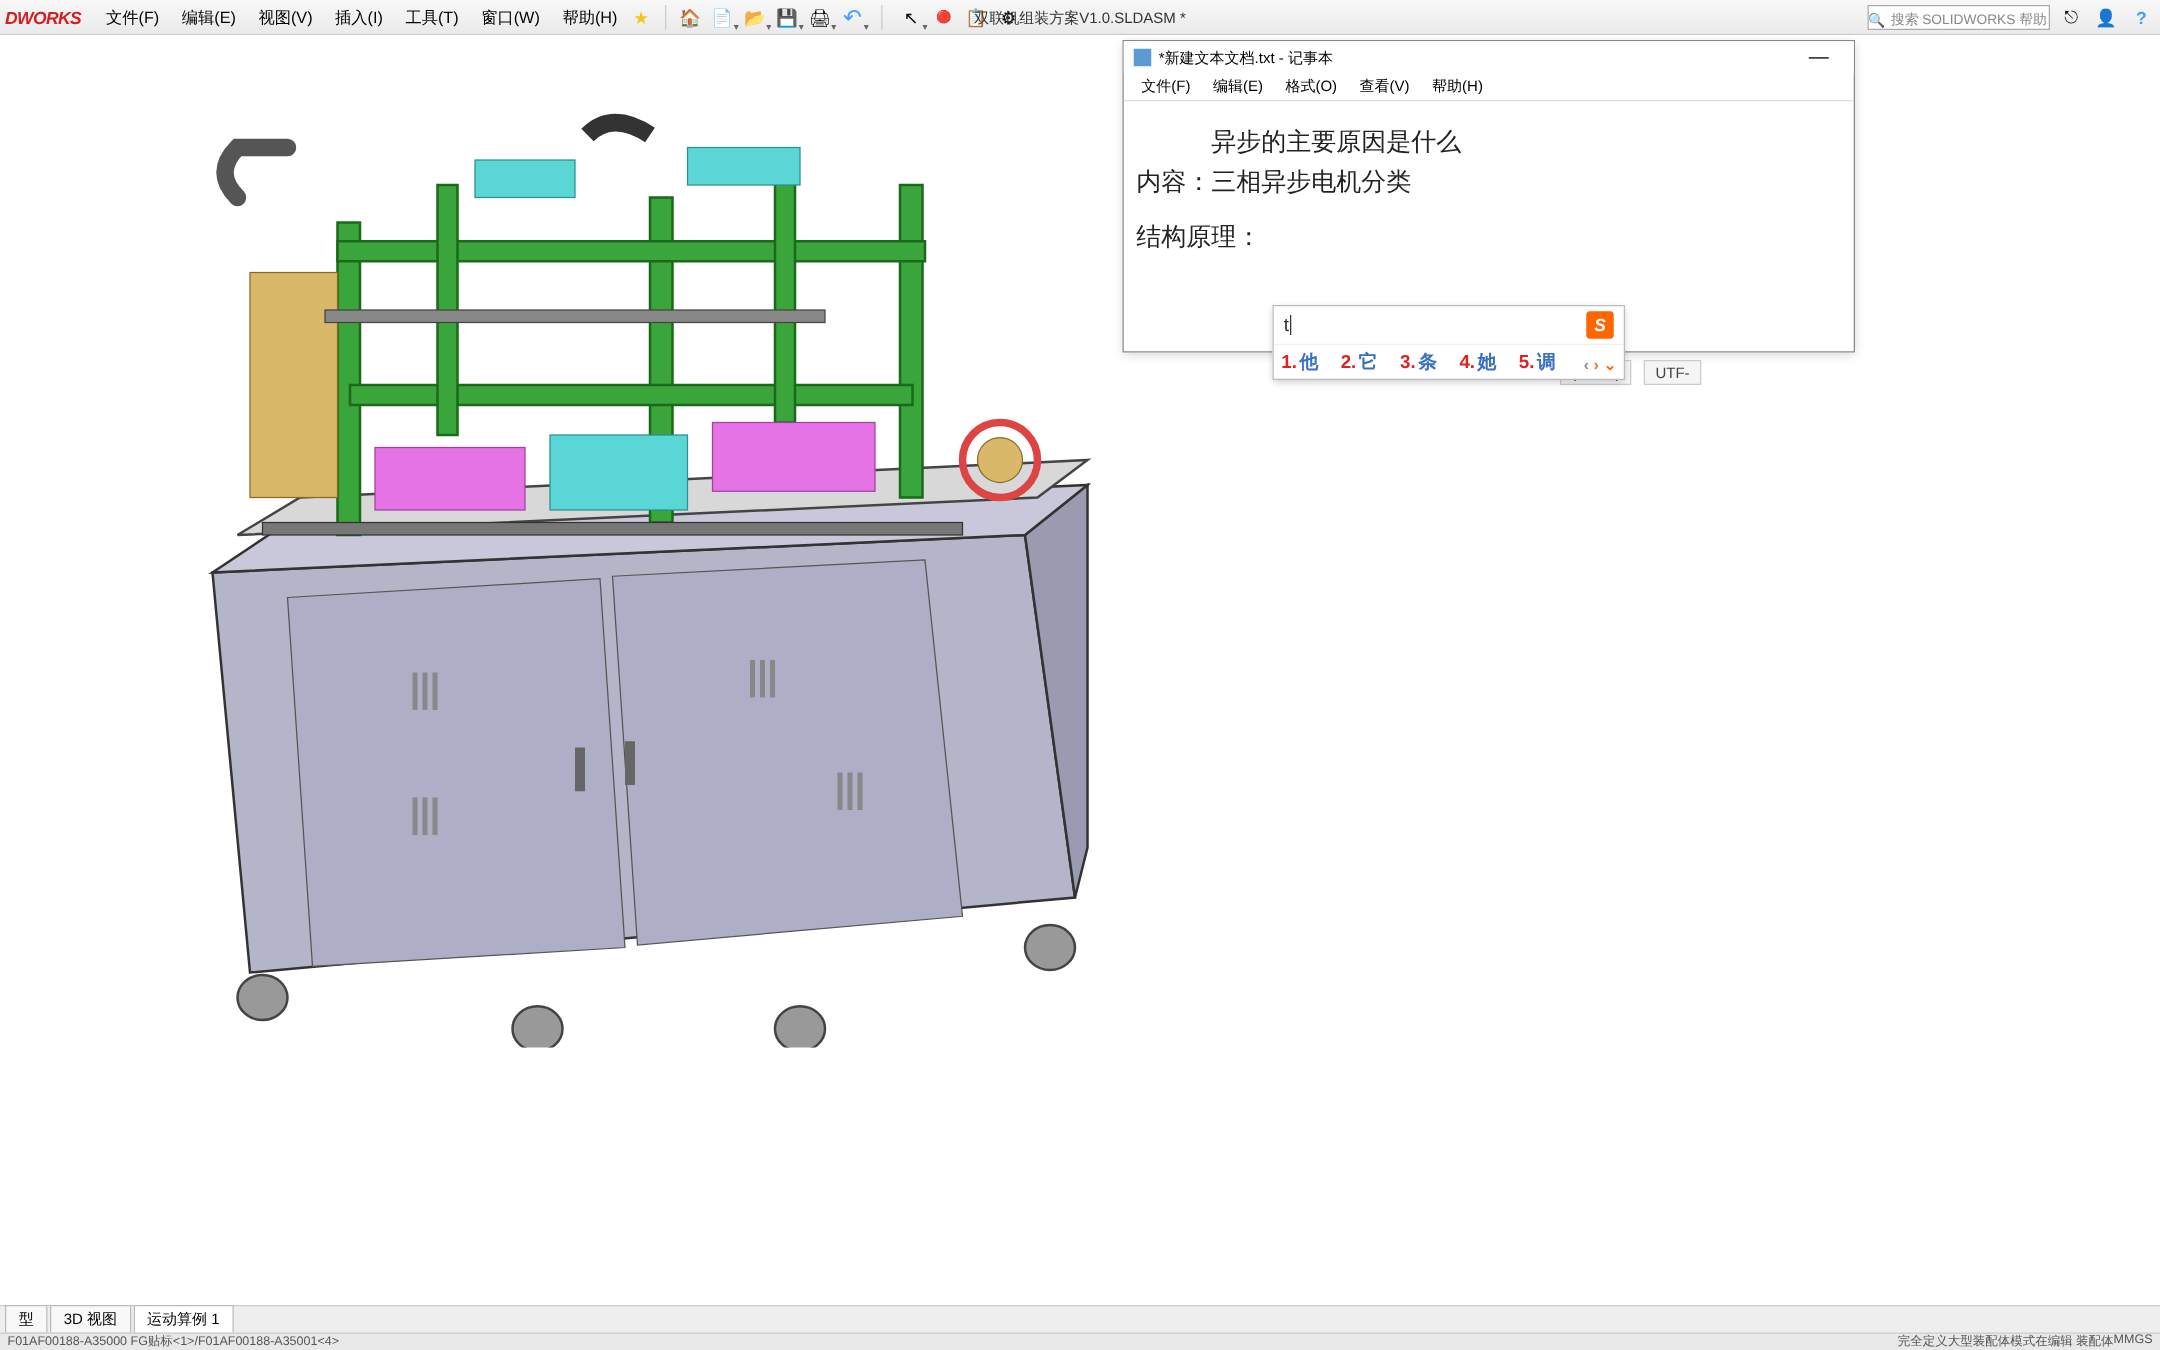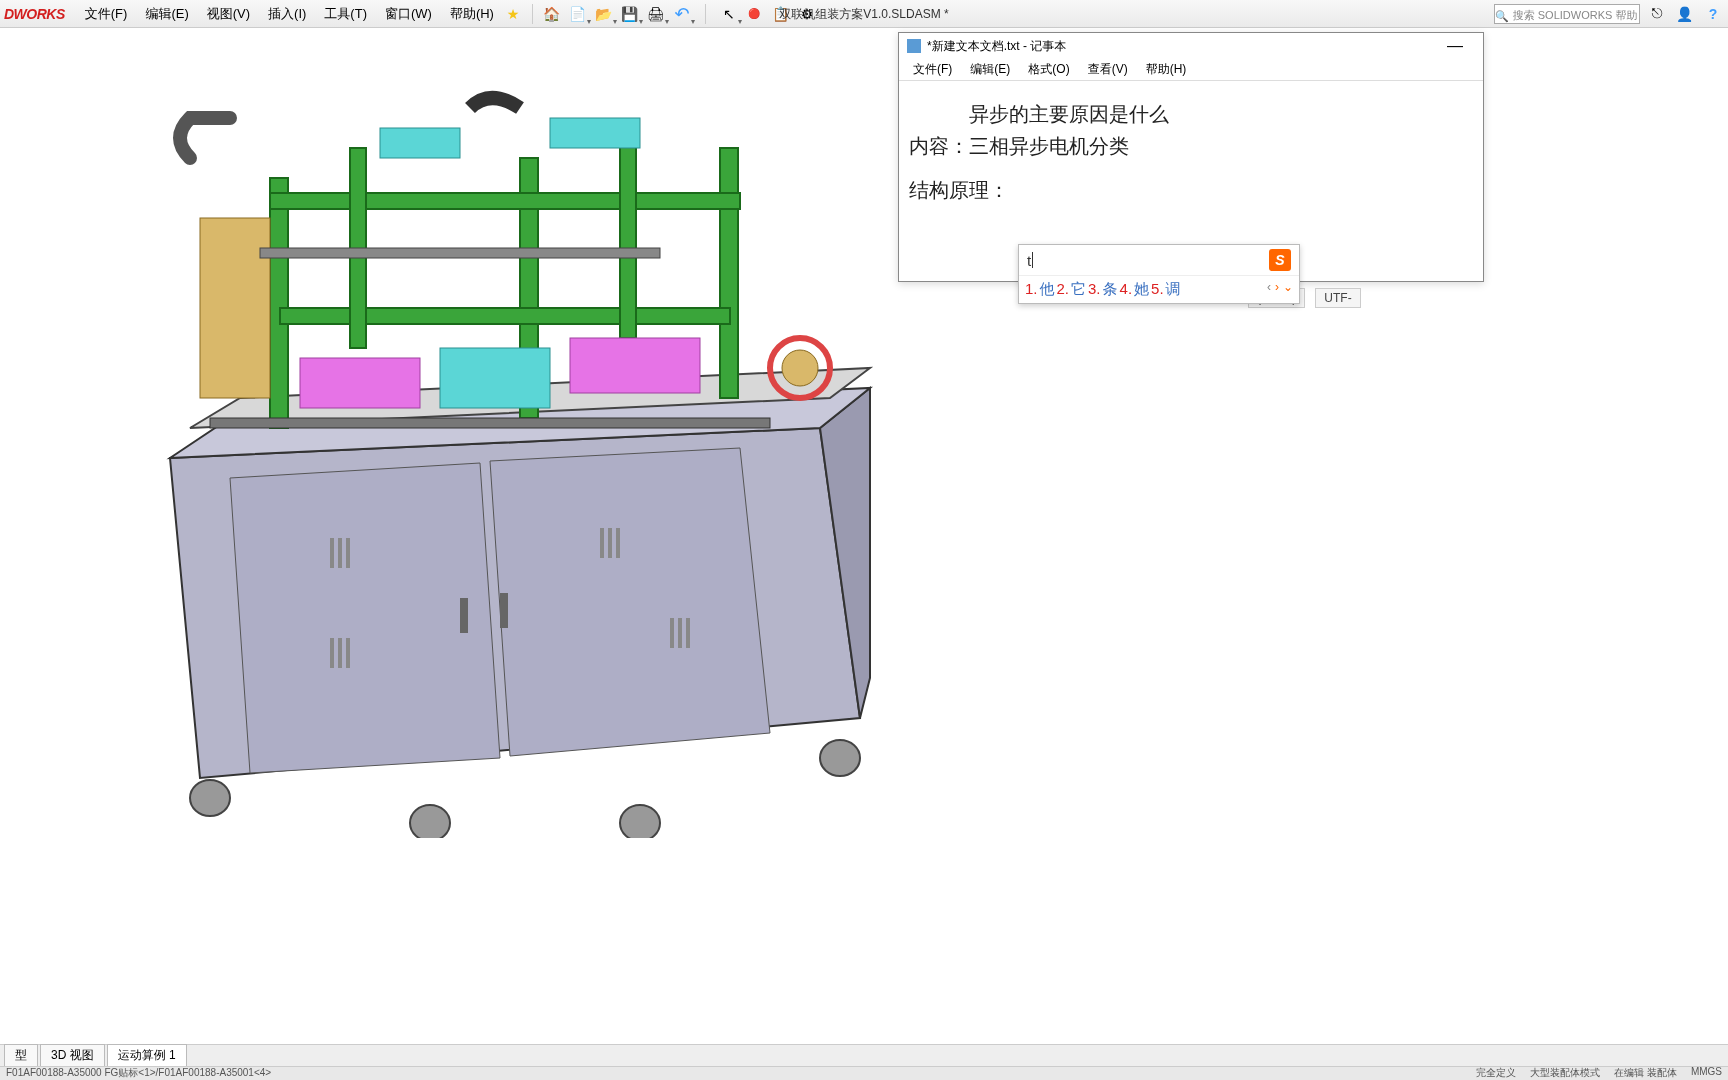--- a/index.html
+++ b/index.html
@@ -36,38 +36,38 @@
 .np-menu span { padding: 2px 8px; cursor: pointer; }
 .np-body { padding: 6px 10px; font-family: "KaiTi","STKaiti",serif; font-size: 20px; line-height: 1.5; color: #222; }
 .np-body p { margin-bottom: 2px; }
 .np-cursor { display: inline-block; width: 1px; height: 20px; background: #000; vertical-align: middle; margin-left: 200px; }
 
 
 .ime { position: absolute; left: 1018px; top: 244px; width: 282px; background: #fff; border: 1px solid #bbb; box-shadow: 0 2px 6px rgba(0,0,0,0.2); z-index: 100; }
 .ime-input { padding: 4px 8px; font-size: 15px; color: #333; border-bottom: 1px solid #eee; display: flex; align-items: center; }
 .ime-input-text { color: #333; }
 .ime-sogou { margin-left: auto; width: 22px; height: 22px; background: #f60; border-radius: 3px; color: #fff; display: flex; align-items: center; justify-content: center; font-weight: bold; font-style: italic; font-size: 14px; }
-.ime-cands { padding: 4px 6px; display: flex; gap: 2px; font-size: 15px; align-items: flex-start; }
+.ime-cands { padding: 4px 6px; display: flex; gap: 18px; font-size: 15px; align-items: flex-end; font-weight: bold; }
 .ime-cand { color: #3a70c0; }
 .ime-cand .num { color: #d22; margin-right: 2px; }
 .ime-cand.sel { color: #3a70c0; }
 .ime-nav { margin-left: auto; color: #888; display: flex; gap: 4px; font-size: 12px; }
 .ime-nav span { cursor: pointer; }
 
 
 .status-right { position: absolute; left: 1248px; top: 266px; display: flex; gap: 10px; font-size: 12px; color: #444; margin-top: 22px; }
 .status-right span { border: 1px solid #ccc; padding: 2px 8px; background: #f5f5f5; }
 
 
 .bottom-tabs { position: absolute; left: 0; bottom: 14px; height: 22px; display: flex; align-items: center; background: #eee; border-top: 1px solid #ccc; width: 100%; padding-left: 4px; }
 .btab { padding: 2px 10px; border: 1px solid #bbb; background: #f8f8f8; font-size: 12px; margin-right: 2px; cursor: pointer; }
 .btab.active { background: #fff; border-bottom: 1px solid #fff; }
 
 .status-bar { position: absolute; left: 0; bottom: 0; height: 14px; width: 100%; background: #e8e8e8; border-top: 1px solid #ccc; display: flex; align-items: flex-end; font-size: 10px; color: #555; padding: 0 6px; }
-.status-bar .right { margin-left: auto; display: flex; gap: 14px; }
+.status-bar .right { margin-left: auto; display: flex; }
 
 
 .machine-svg { width: 100%; height: 100%; }
 </style>
 </head>
 <body>
 
 <div class="top-bar">
   <span class="logo">DWORKS</span>
   <div class="menu-items">

